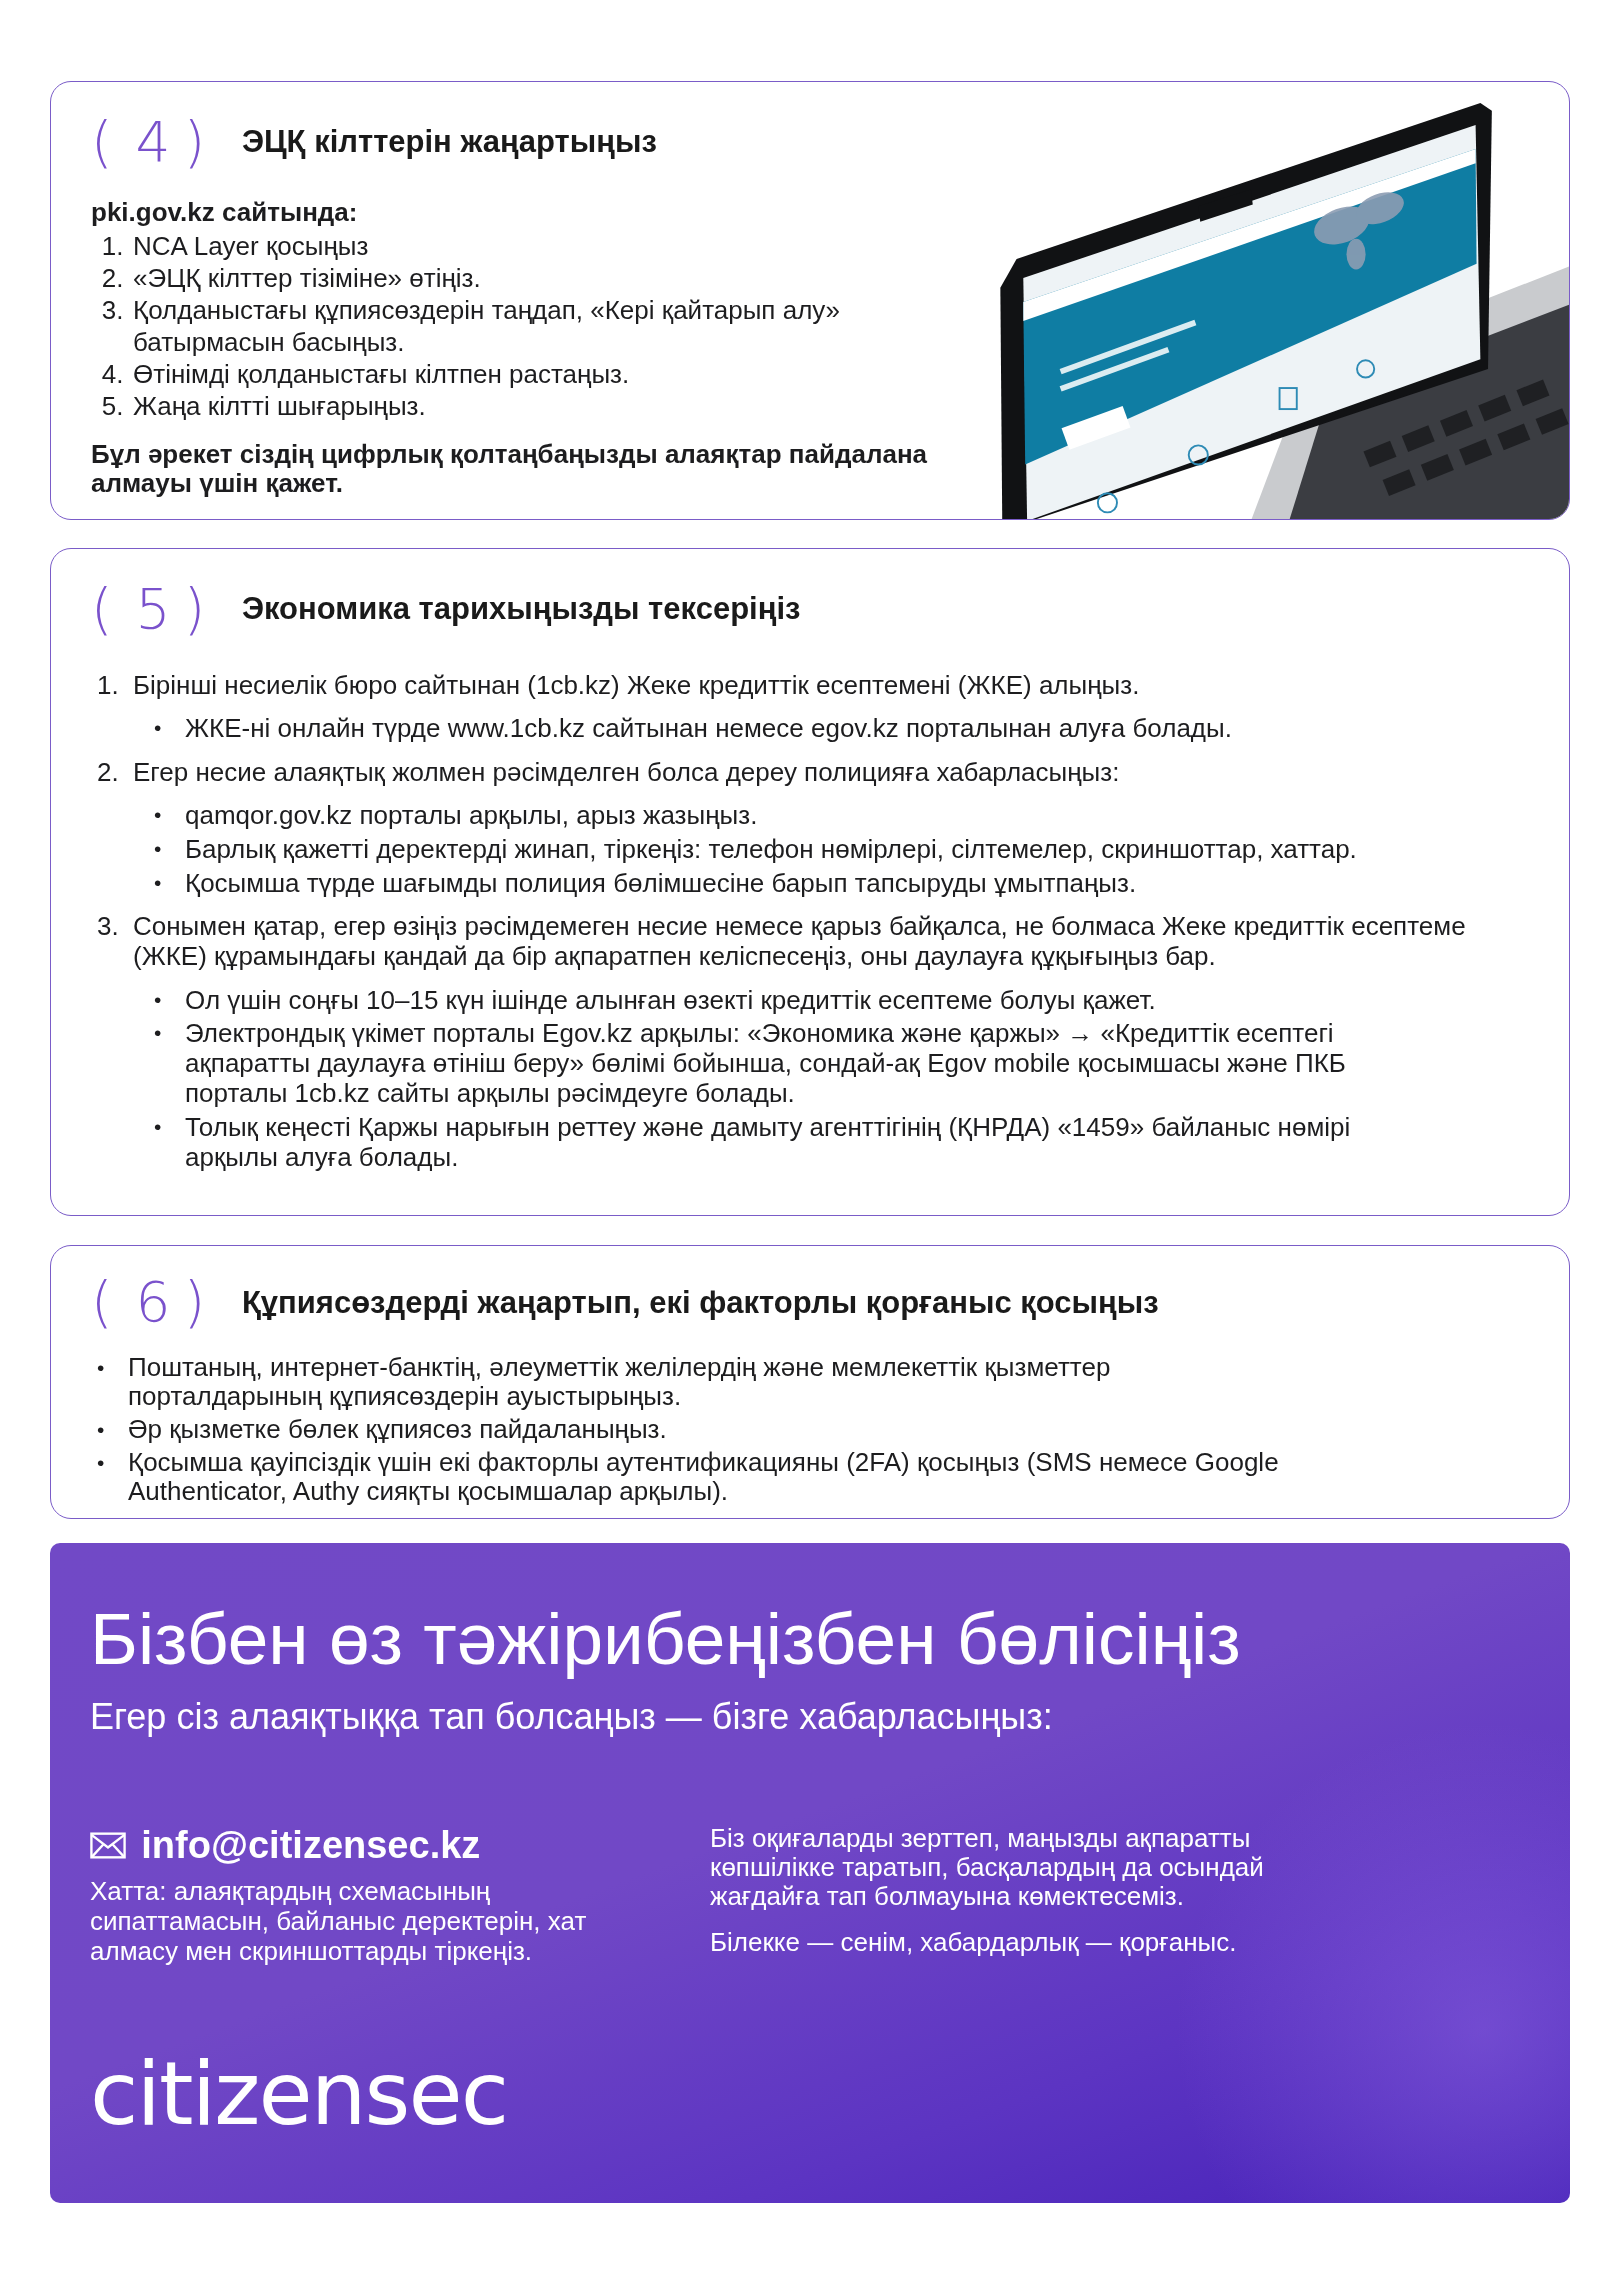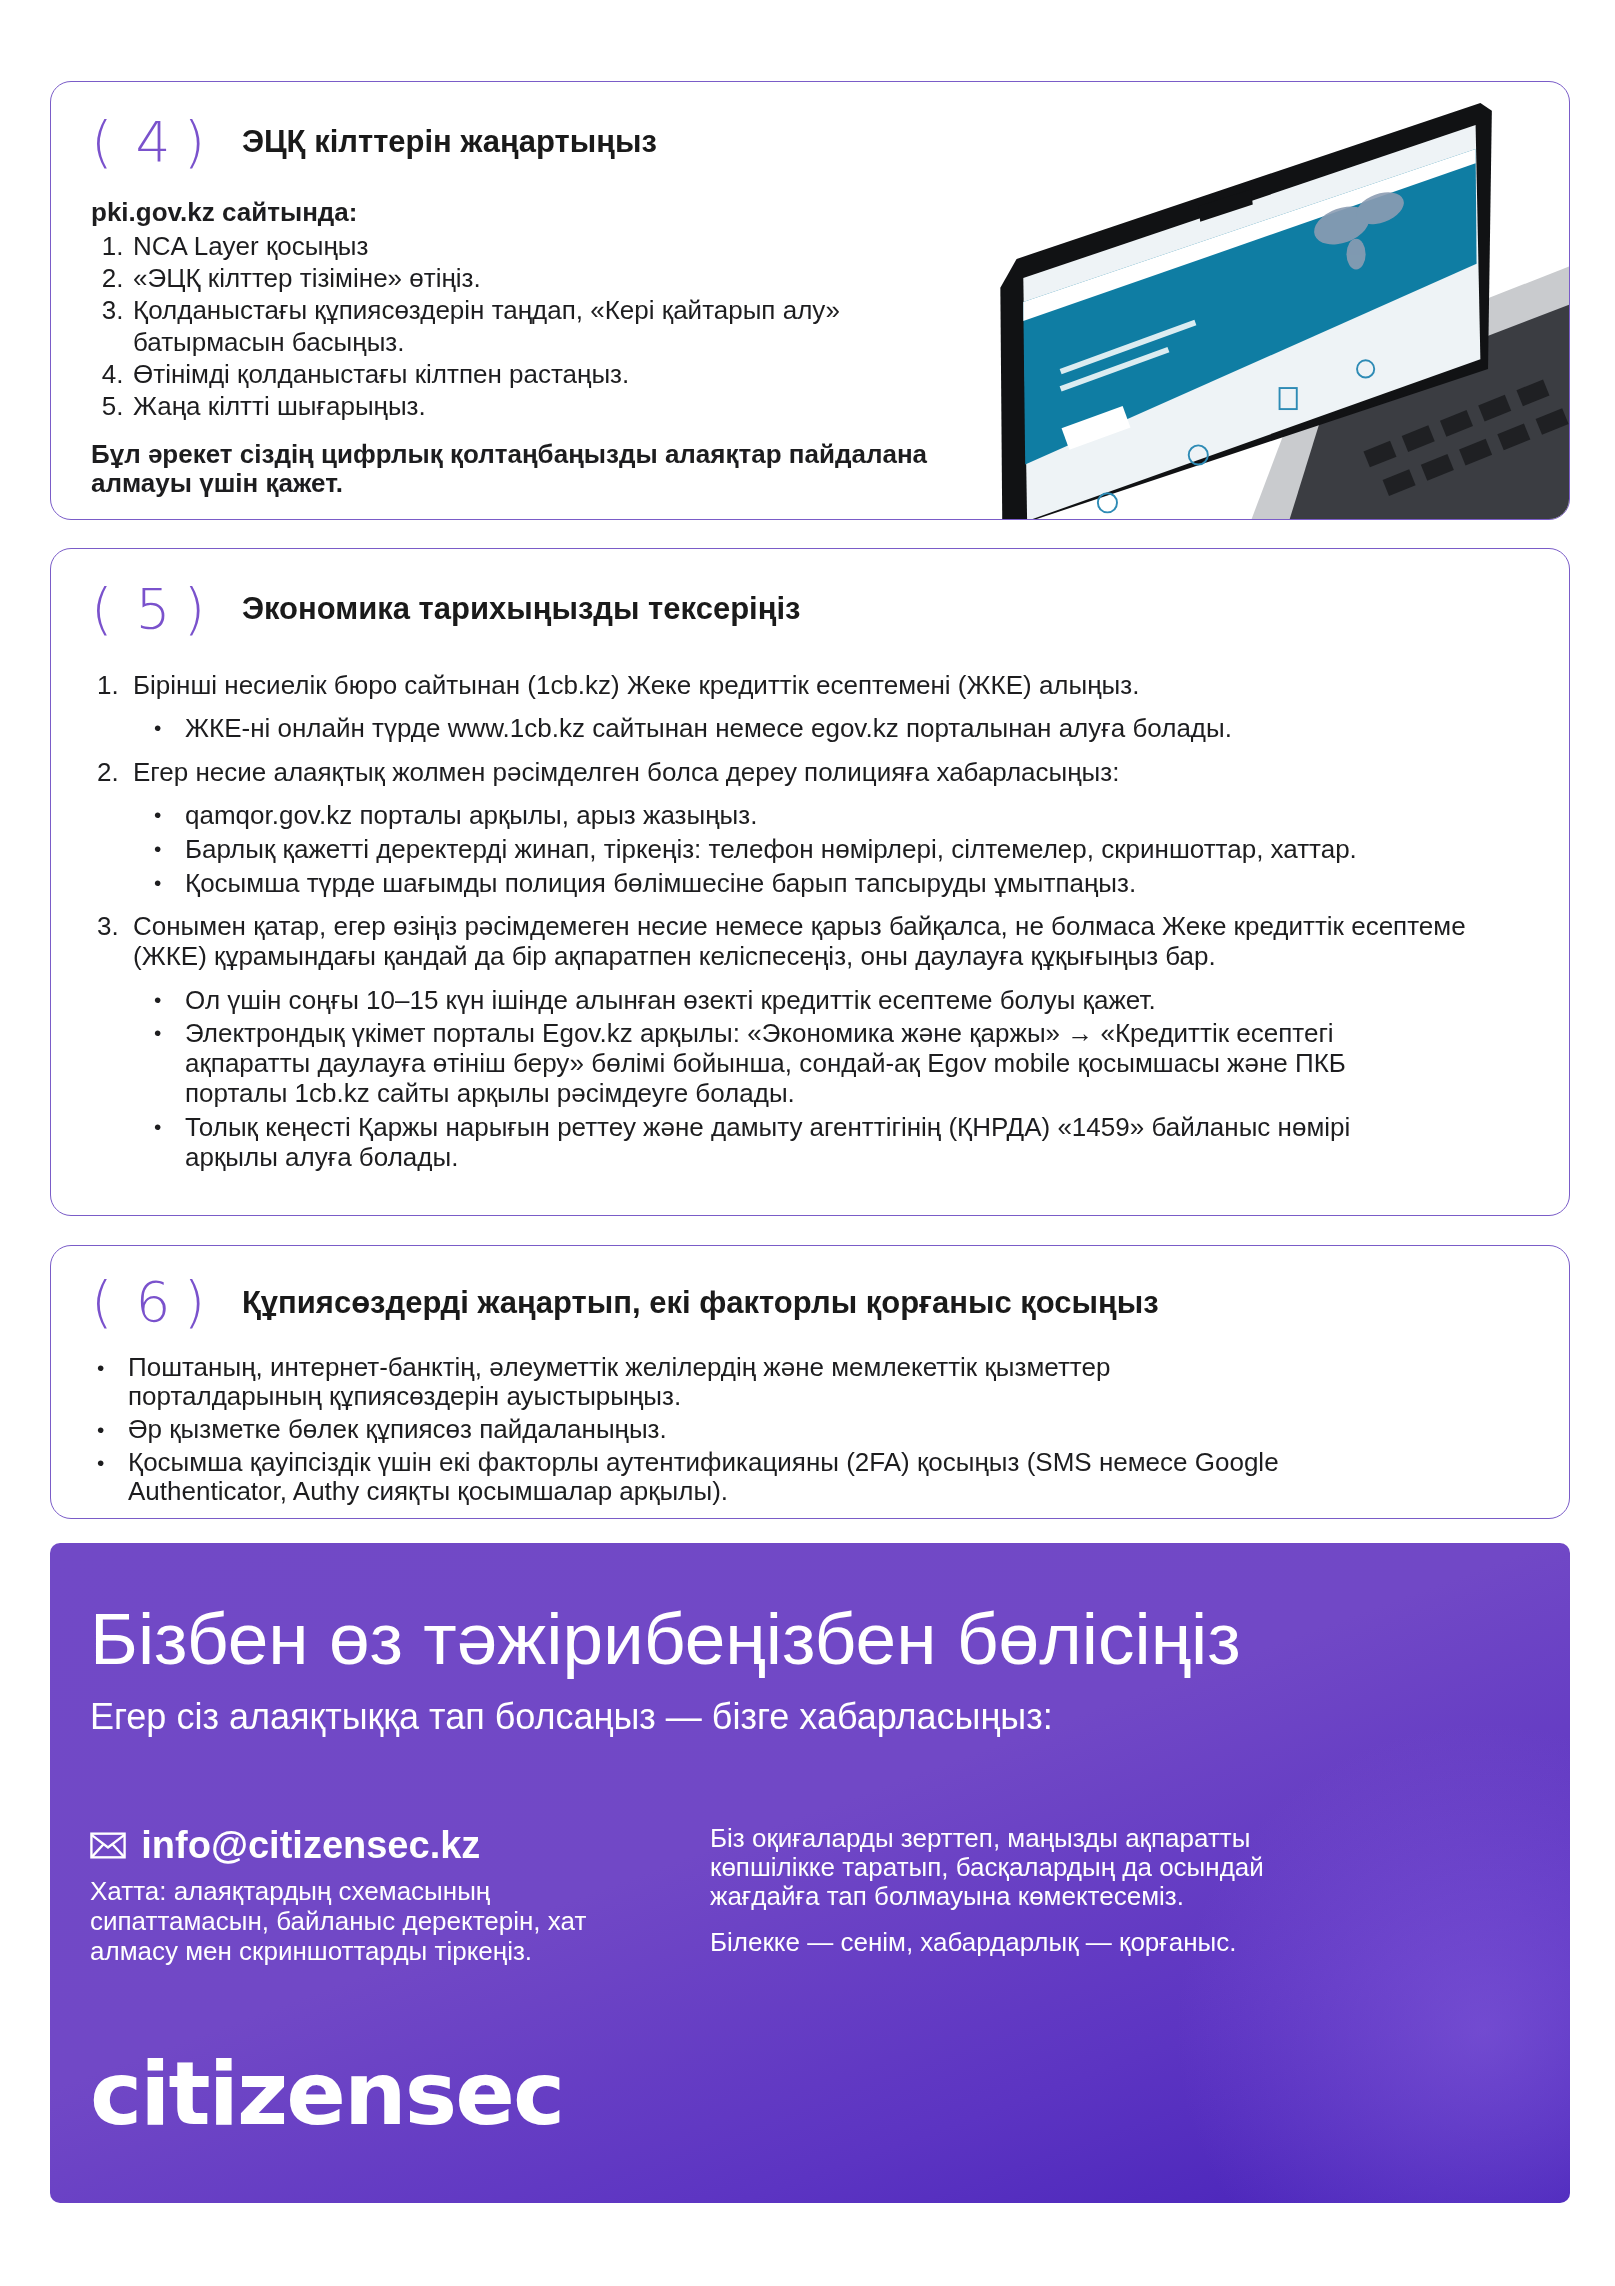--- a/index.html
+++ b/index.html
@@ -73,21 +73,21 @@
     position: absolute; left: 1099px; top: 153px; width: 669px; height: 669px; border-radius: 50%;
     background: radial-gradient(circle, rgba(150,110,230,0.45) 0%, rgba(150,110,230,0) 65%);
   }
   .promo h2 { position: absolute; left: 40px; top: 59px; font-size: 73px; font-weight: normal; line-height: 1; white-space: nowrap; }
   .promo .sub { position: absolute; left: 40px; top: 156px; font-size: 36px; line-height: 1; white-space: nowrap; }
   .promo .email { position: absolute; left: 40px; top: 281px; display: flex; align-items: center; font-size: 38px; font-weight: bold; }
   .promo .email svg { margin-right: 15.3px; }
   .promo .hint { position: absolute; left: 40px; top: 333px; width: 516px; font-size: 26px; line-height: 30px; }
   .promo .right { position: absolute; left: 660px; top: 281px; width: 612px; font-size: 26px; line-height: 29px; }
   .promo .right p + p { margin-top: 17px; }
-  .promo .logo { position: absolute; left: 40px; top: 507px; font-size: 88px; font-weight: 700; letter-spacing: -1.9px; font-family: "DejaVu Sans", sans-serif; line-height: 1; }
+  .promo .logo { position: absolute; left: 40px; top: 507px; font-size: 88px; font-weight: 400; letter-spacing: -1.9px; font-family: "DejaVu Sans", sans-serif; line-height: 1; }
 </style>
 </head>
 <body>
 
 <section class="card" id="card4">
   <div class="card-head">
     <span class="num">(<span class="d">4</span>)</span>
     <span class="title">ЭЦҚ кілттерін жаңартыңыз</span>
   </div>
   <div class="intro">pki.gov.kz сайтында:</div>

